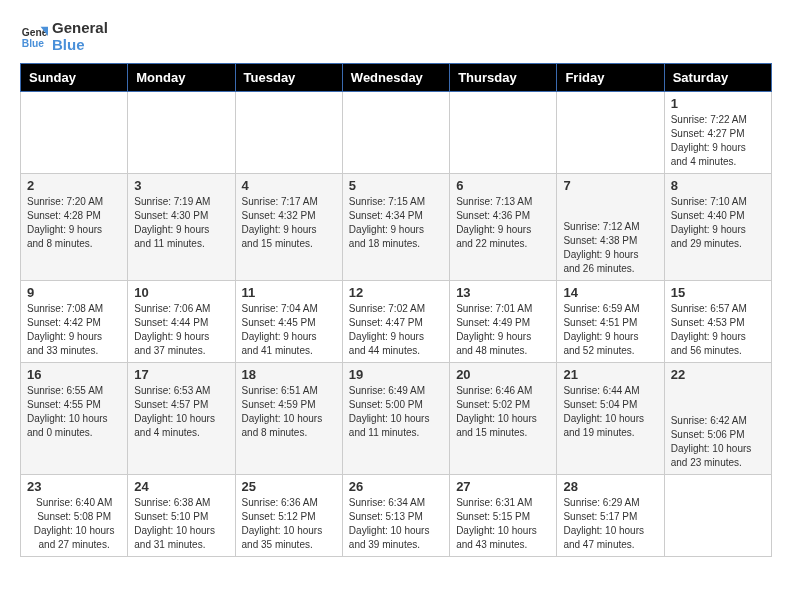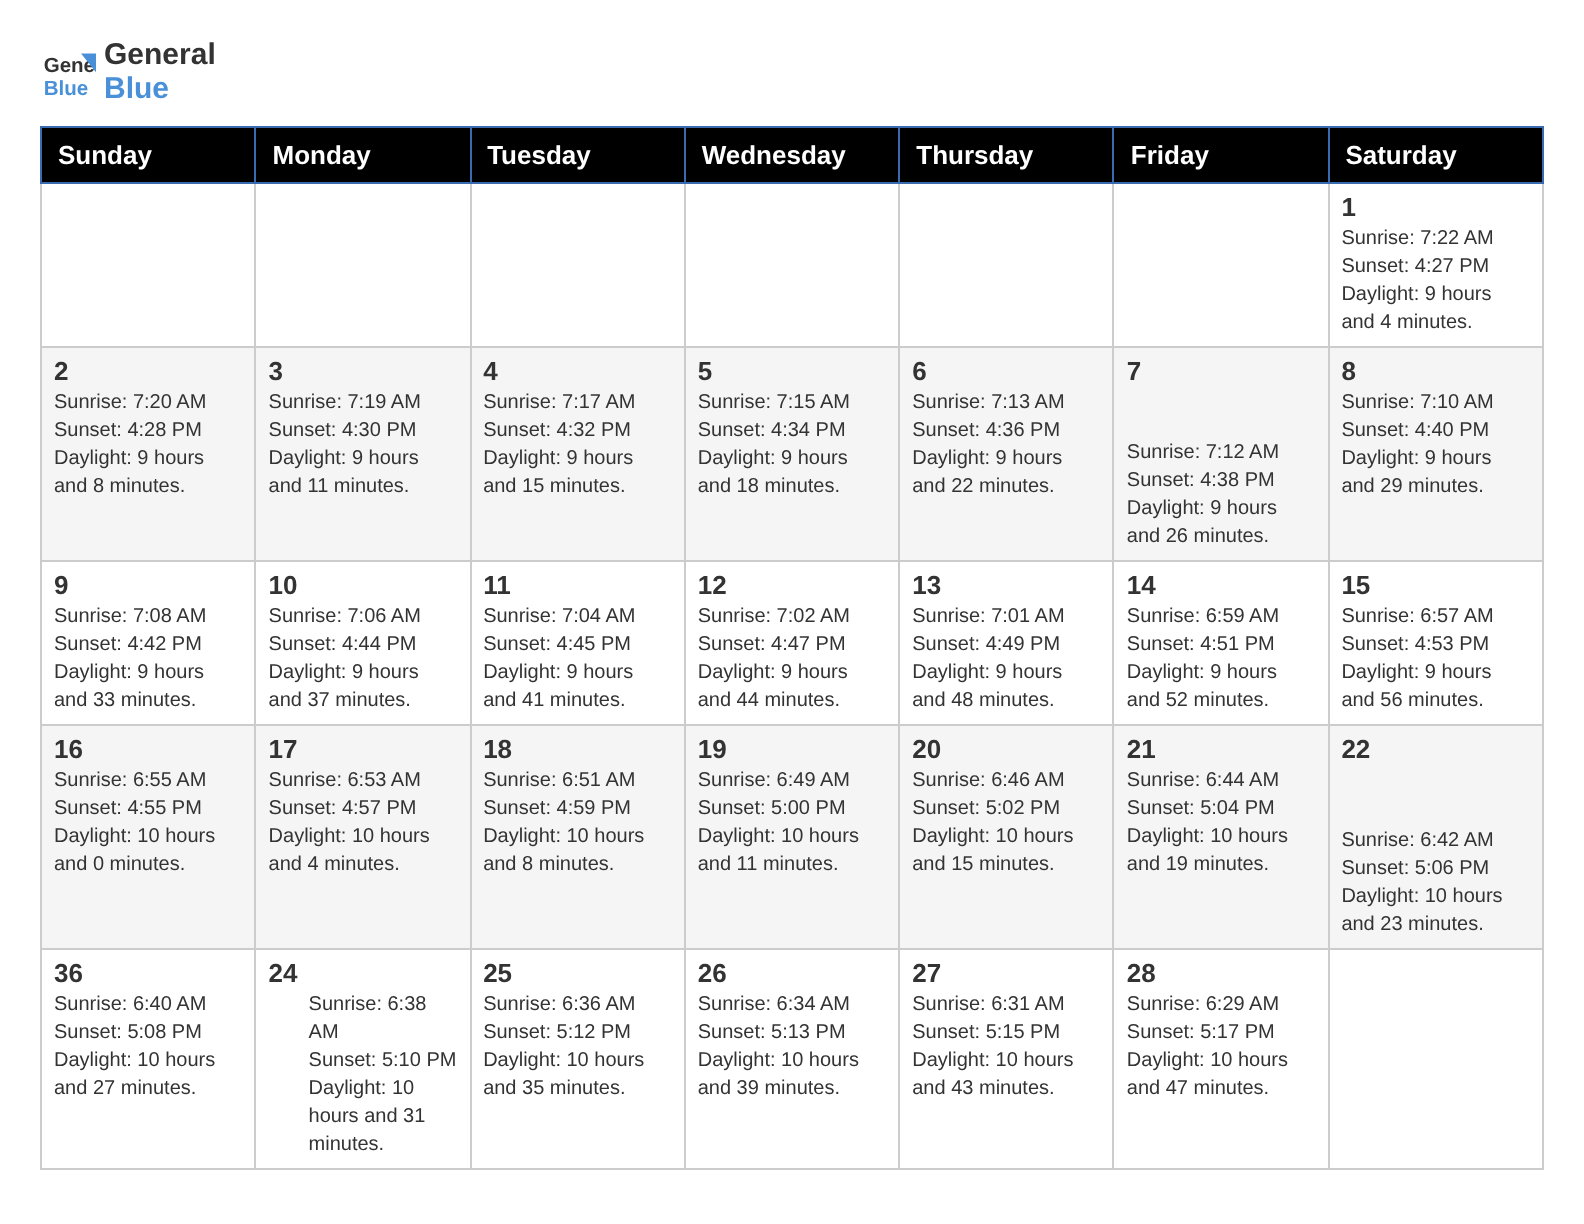--- a/index.html
+++ b/index.html
@@ -254,28 +254,28 @@
         </td>
         <td>
           <span class="day-number">22</span>
           <div class="day-info" style="white-space: pre-line; margin-top: 32px;">Sunrise: 6:42 AM
 Sunset: 5:06 PM
 Daylight: 10 hours and 23 minutes.</div>
         </td>
       </tr>
       <tr>
         <td>
-          <span class="day-number">36</span>
-          <div class="day-info" style="white-space: pre-line;">Sunrise: 6:40 AM
+          <span class="day-number">23</span>
+          <div class="day-info" style="white-space: pre-line; text-align: center;">Sunrise: 6:40 AM
 Sunset: 5:08 PM
 Daylight: 10 hours and 27 minutes.</div>
         </td>
         <td>
           <span class="day-number">24</span>
-          <div class="day-info" style="white-space: pre-line; margin-left: 20px;">Sunrise: 6:38 AM
+          <div class="day-info" style="white-space: pre-line;">Sunrise: 6:38 AM
 Sunset: 5:10 PM
 Daylight: 10 hours and 31 minutes.</div>
         </td>
         <td>
           <span class="day-number">25</span>
           <div class="day-info" style="white-space: pre-line;">Sunrise: 6:36 AM
 Sunset: 5:12 PM
 Daylight: 10 hours and 35 minutes.</div>
         </td>
         <td>

